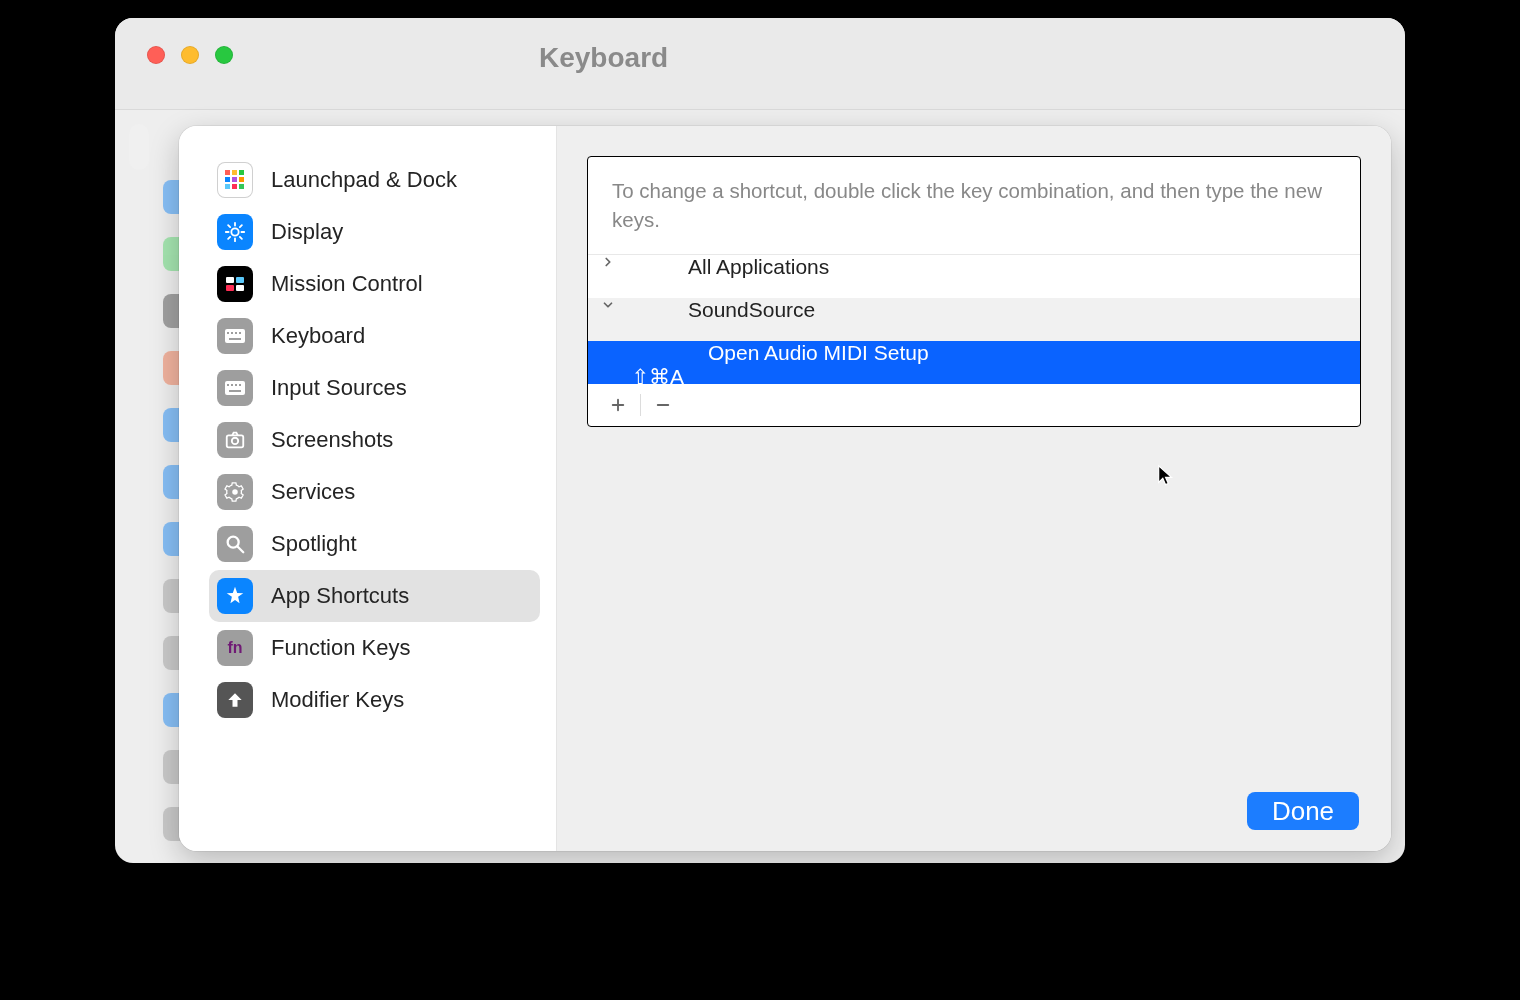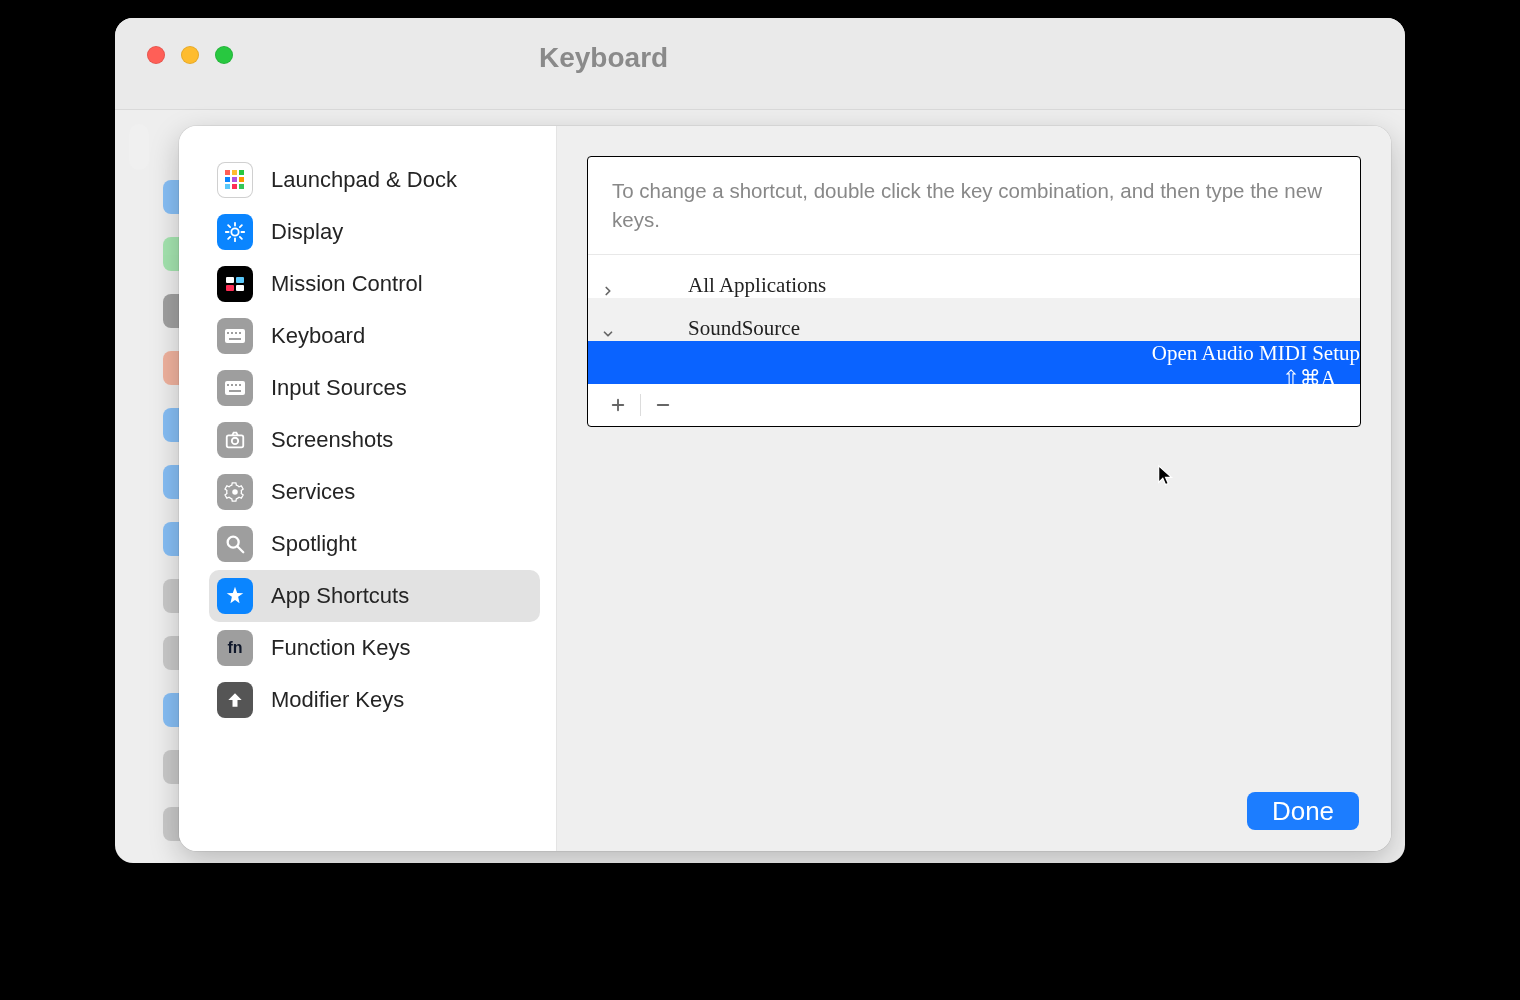--- a/index.html
+++ b/index.html
@@ -26,21 +26,21 @@
     .ic-blue{background:#0a85ff;color:#fff;}
     .ic-dark{background:#555;color:#fff;}
     .ic-grid{background:#fff;box-shadow:inset 0 0 0 1px #d0d0d0;position:relative;}
     .ic-grid svg{width:24px;height:24px;}
     .ic-mc{background:#000;}
     
     .pane{flex:1;display:flex;flex-direction:column;background:#efefef;}
     .content{flex:1;padding:30px 30px 0 30px;}
     .card{background:#fff;border:1px solid #000000;border-radius:4px;overflow:hidden;}
     .help{padding:20px 24px;font-size:20.5px;color:#888;line-height:1.4;border-bottom:1px solid #e8e8e8;}
-    .row{display:flex;align-items:flex-end;height:43px;font-size:21px;color:#222;font-family:Liberation Serif, serif;}
+    .row{display:flex;align-items:flex-start;height:43px;font-size:21px;color:#222;}
     .row .cell{display:flex;align-items:center;}
     .row .toggle{width:40px;display:flex;justify-content:center;color:#666;}
     .row .name{padding-left:60px;flex:1;}
     .row.child{background:#0a63ff;color:#fff;flex-direction:column;}
     .row.child .name{padding-left:120px;}
     .row .keys{width:120px;text-align:right;padding-right:24px;font-size:21px;}
     .row.child .keys{color:#fff;}
     .ctrls{display:flex;height:42px;align-items:center;padding-left:14px;gap:6px;}
     .ctrls .btn{width:32px;height:32px;display:flex;align-items:center;justify-content:center;color:#666;font-size:24px;border-radius:6px;}
     .ctrls .sep{width:1px;height:22px;background:#dcdcdc;}
@@ -190,21 +190,21 @@
         <div class="side-item selected">
           <span class="icon ic-blue">
             <svg width="22" height="22" viewBox="0 0 24 24" fill="#fff">
                 <path d="M12 2l2.4 6.6L21 9l-5.6 3.8L17 20l-5-3.6L7 20l1.6-7.2L3 9l6.6-.4z"></path>
               </svg>
           </span>
           <span class="label">App Shortcuts</span>
         </div>
         <div class="side-item">
           <span class="icon ic-gray">
-            <span style="color:#0f172a;font-size:16px;font-weight:600;">fn</span>
+            <span style="color:#701a75;font-size:16px;font-weight:600;">fn</span>
           </span>
           <span class="label">Function Keys</span>
         </div>
         <div class="side-item">
           <span class="icon ic-dark">
             <svg width="20" height="20" viewBox="0 0 24 24" fill="#fff">
                 <path d="M12 4l8 8h-5v8h-6v-8H4z"></path>
               </svg>
           </span>
           <span class="label">Modifier Keys</span>

